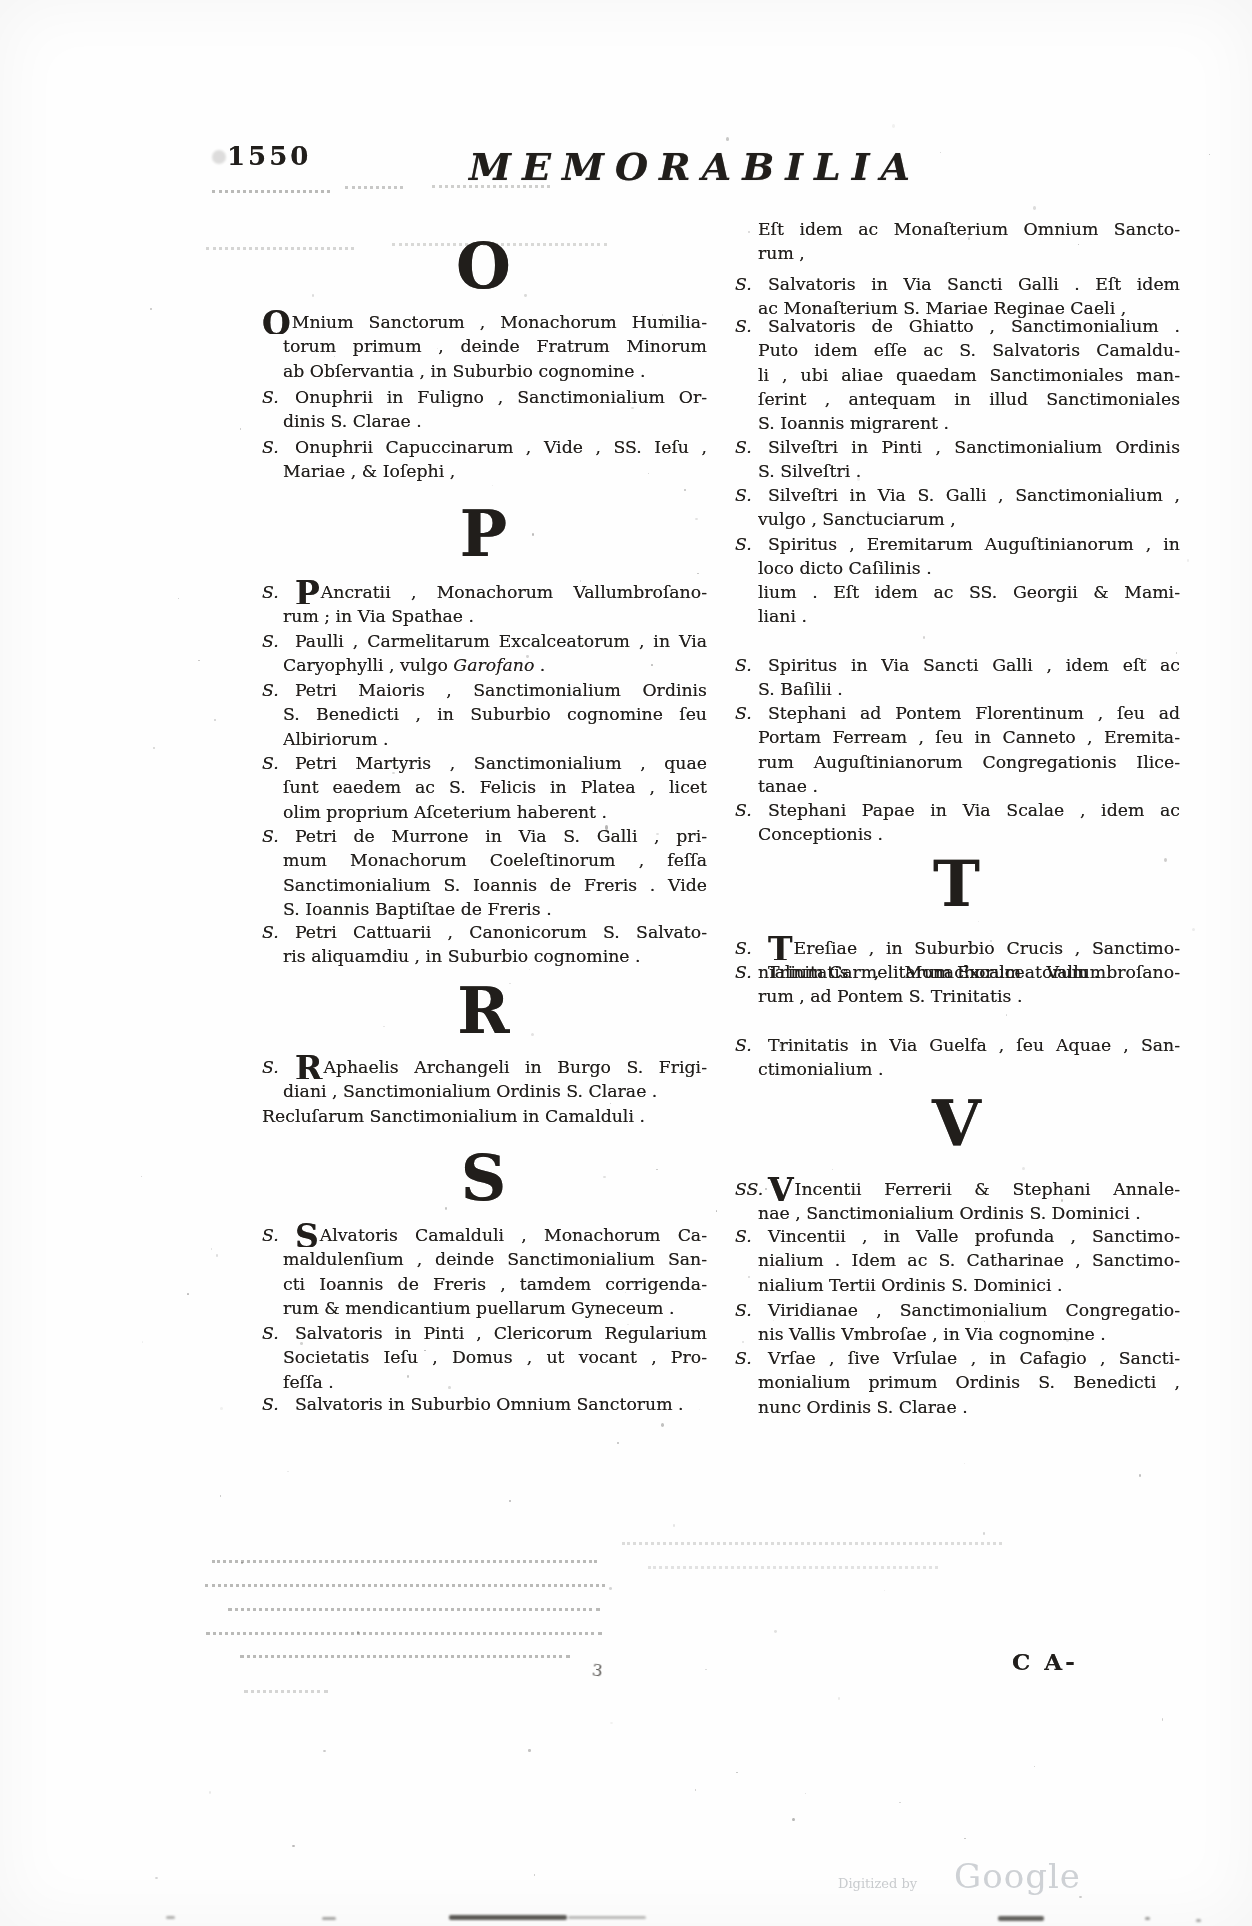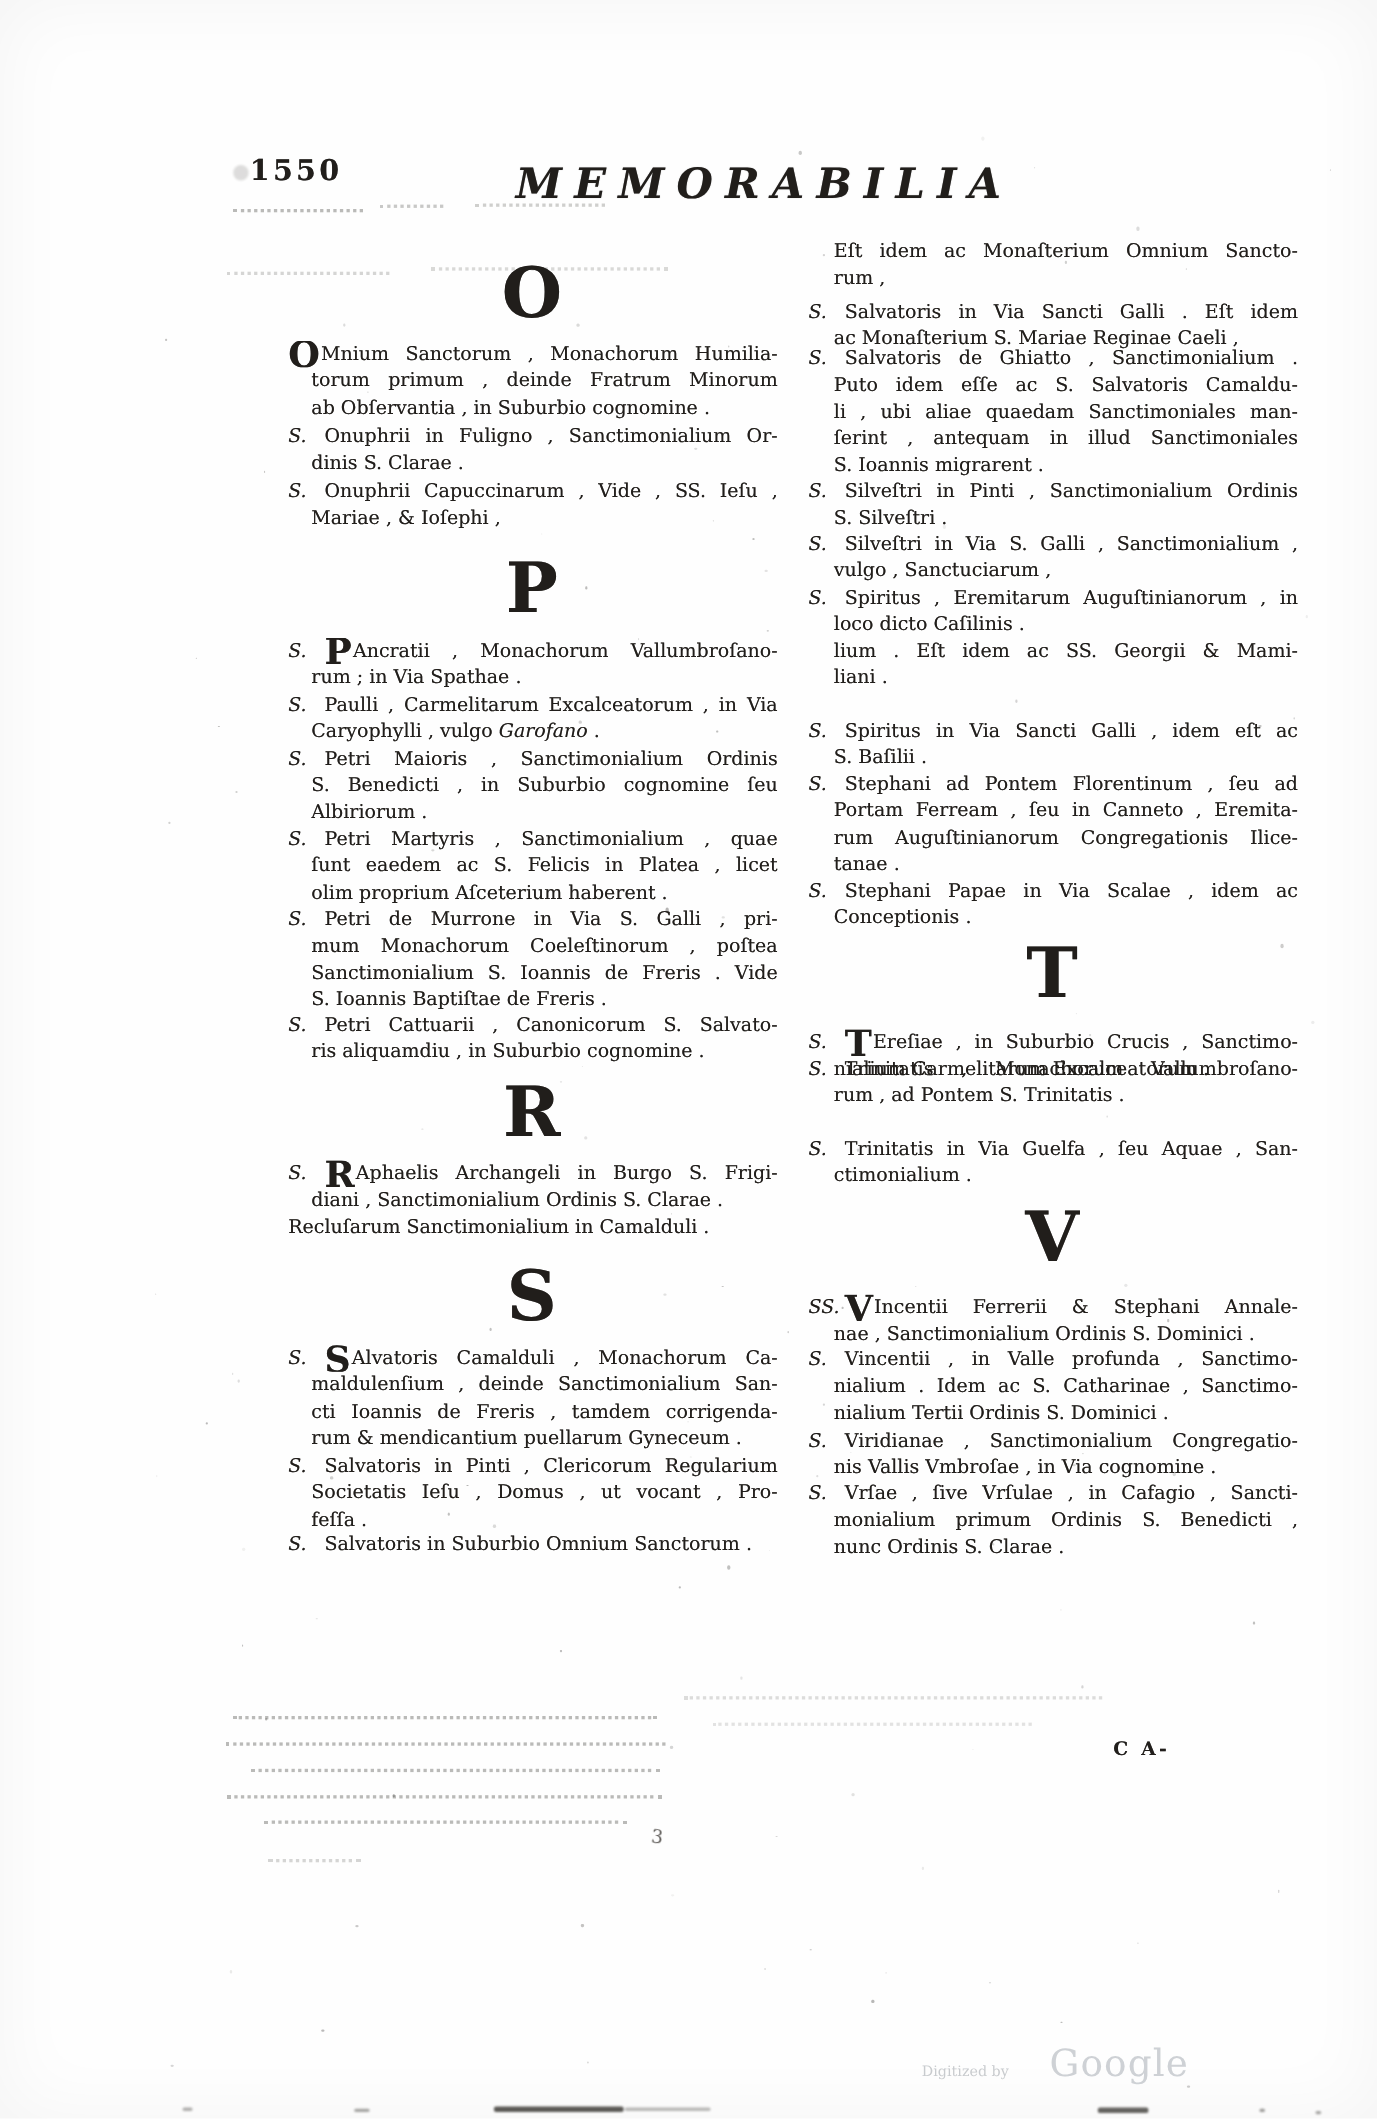--- a/index.html
+++ b/index.html
@@ -26,21 +26,21 @@
   .col-right .entry{padding-left:23px;}
   .line{height:24.3px;line-height:24.3px;font-size:17.3px;overflow:hidden;}
   .line.j{text-align:justify;text-align-last:justify;}
   .line.j::after{content:"";display:inline-block;width:100%;}
   .line.first{margin-left:-21px;}
   .col-right .line.first{margin-left:-23px;}
   .label{display:inline-block;width:33px;font-style:italic;}
   .initial{font-size:33px;line-height:20px;font-weight:600;vertical-align:-7px;margin-right:1px;}
   .txt i{font-style:italic;}
   
-  .catchword{position:absolute;left:1012px;top:1580px;font-size:17px;font-weight:700;letter-spacing:3px;
+  .catchword{position:absolute;left:1012px;top:1648px;font-size:23px;font-weight:700;letter-spacing:3px;
     text-shadow:0 0 .6px rgba(0,0,0,.6);text-align:center;}
   .signature-mark{position:absolute;left:592px;top:1660px;font-size:17px;color:#3a3733;opacity:.8;
     transform:rotate(6deg);filter:blur(.3px);}
   .watermark{position:absolute;left:838px;top:1856px;display:flex;align-items:baseline;gap:7px;
     filter:blur(.45px);opacity:.9;}
   .wm-prefix{font-size:13px;color:#c3c6c9;}
   .wm-brand{font-size:34px;color:#c9cdd1;letter-spacing:1px;margin-left:30px;}
   
   .nrow{position:absolute;height:0;border-top:3px dotted rgba(45,42,38,.32);filter:blur(.6px);}
   .smg{position:absolute;background:#26241f;border-radius:2px;filter:blur(.8px);}
@@ -83,21 +83,21 @@
       <div class="line j"><span class="txt">S. Benedicti , in Suburbio cognomine ſeu</span></div>
       <div class="line"><span class="txt">Albiriorum .</span></div>
     </div>
     <div class="entry" style="top: 751px;">
       <div class="line j first"><span class="label">S.</span><span class="txt">Petri Martyris , Sanctimonialium , quae</span></div>
       <div class="line j"><span class="txt">ſunt eaedem ac S. Felicis in Platea , licet</span></div>
       <div class="line"><span class="txt">olim proprium Aſceterium haberent .</span></div>
     </div>
     <div class="entry" style="top: 824px;">
       <div class="line j first"><span class="label">S.</span><span class="txt">Petri de Murrone in Via S. Galli , pri-</span></div>
-      <div class="line j"><span class="txt">mum Monachorum Coeleſtinorum , poſtea</span></div>
+      <div class="line j"><span class="txt">mum Monachorum Coeleſtinorum , feſſa</span></div>
       <div class="line j"><span class="txt">Sanctimonialium S. Ioannis de Freris . Vide</span></div>
       <div class="line"><span class="txt">S. Ioannis Baptiſtae de Freris .</span></div>
     </div>
     <div class="entry" style="top: 920px;">
       <div class="line j first"><span class="label">S.</span><span class="txt">Petri Cattuarii , Canonicorum S. Salvato-</span></div>
       <div class="line"><span class="txt">ris aliquamdiu , in Suburbio cognomine .</span></div>
     </div>
     <div class="section-letter" style="top: 975px;">R</div>
     <div class="entry" style="top: 1055px;">
       <div class="line j first"><span class="label">S.</span><span class="initial">R</span><span class="txt">Aphaelis Archangeli in Burgo S. Frigi-</span></div>

